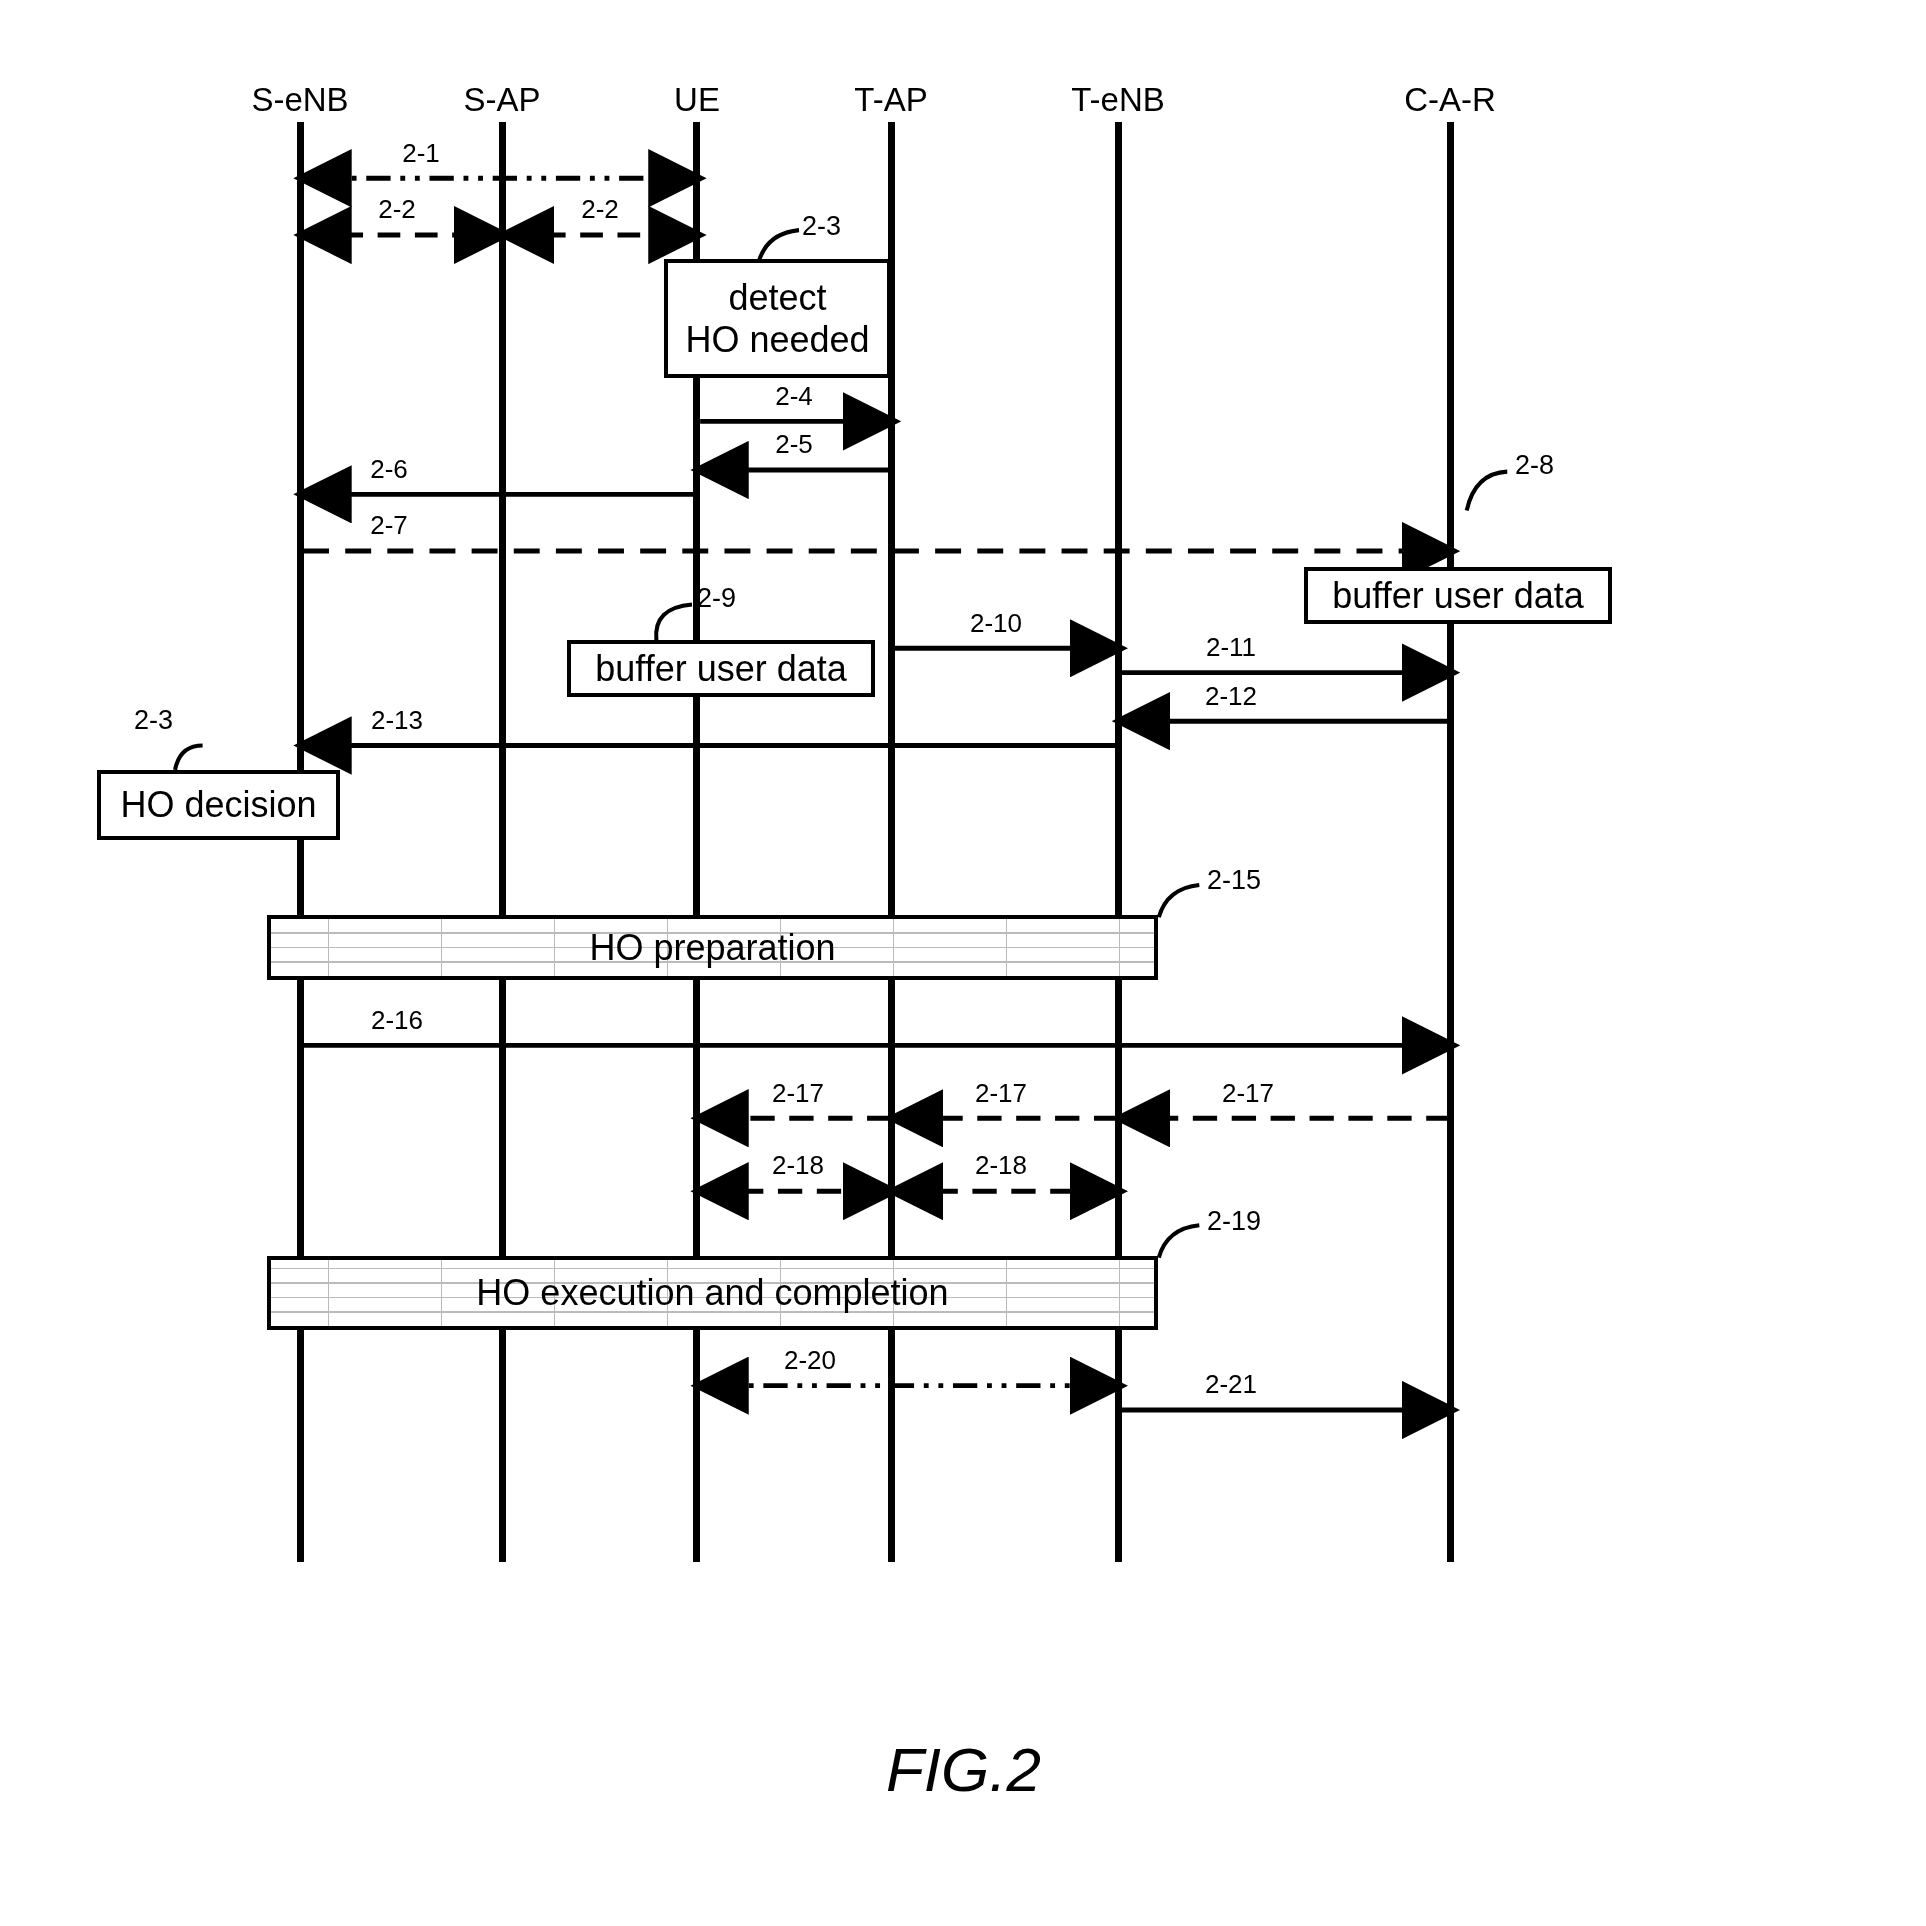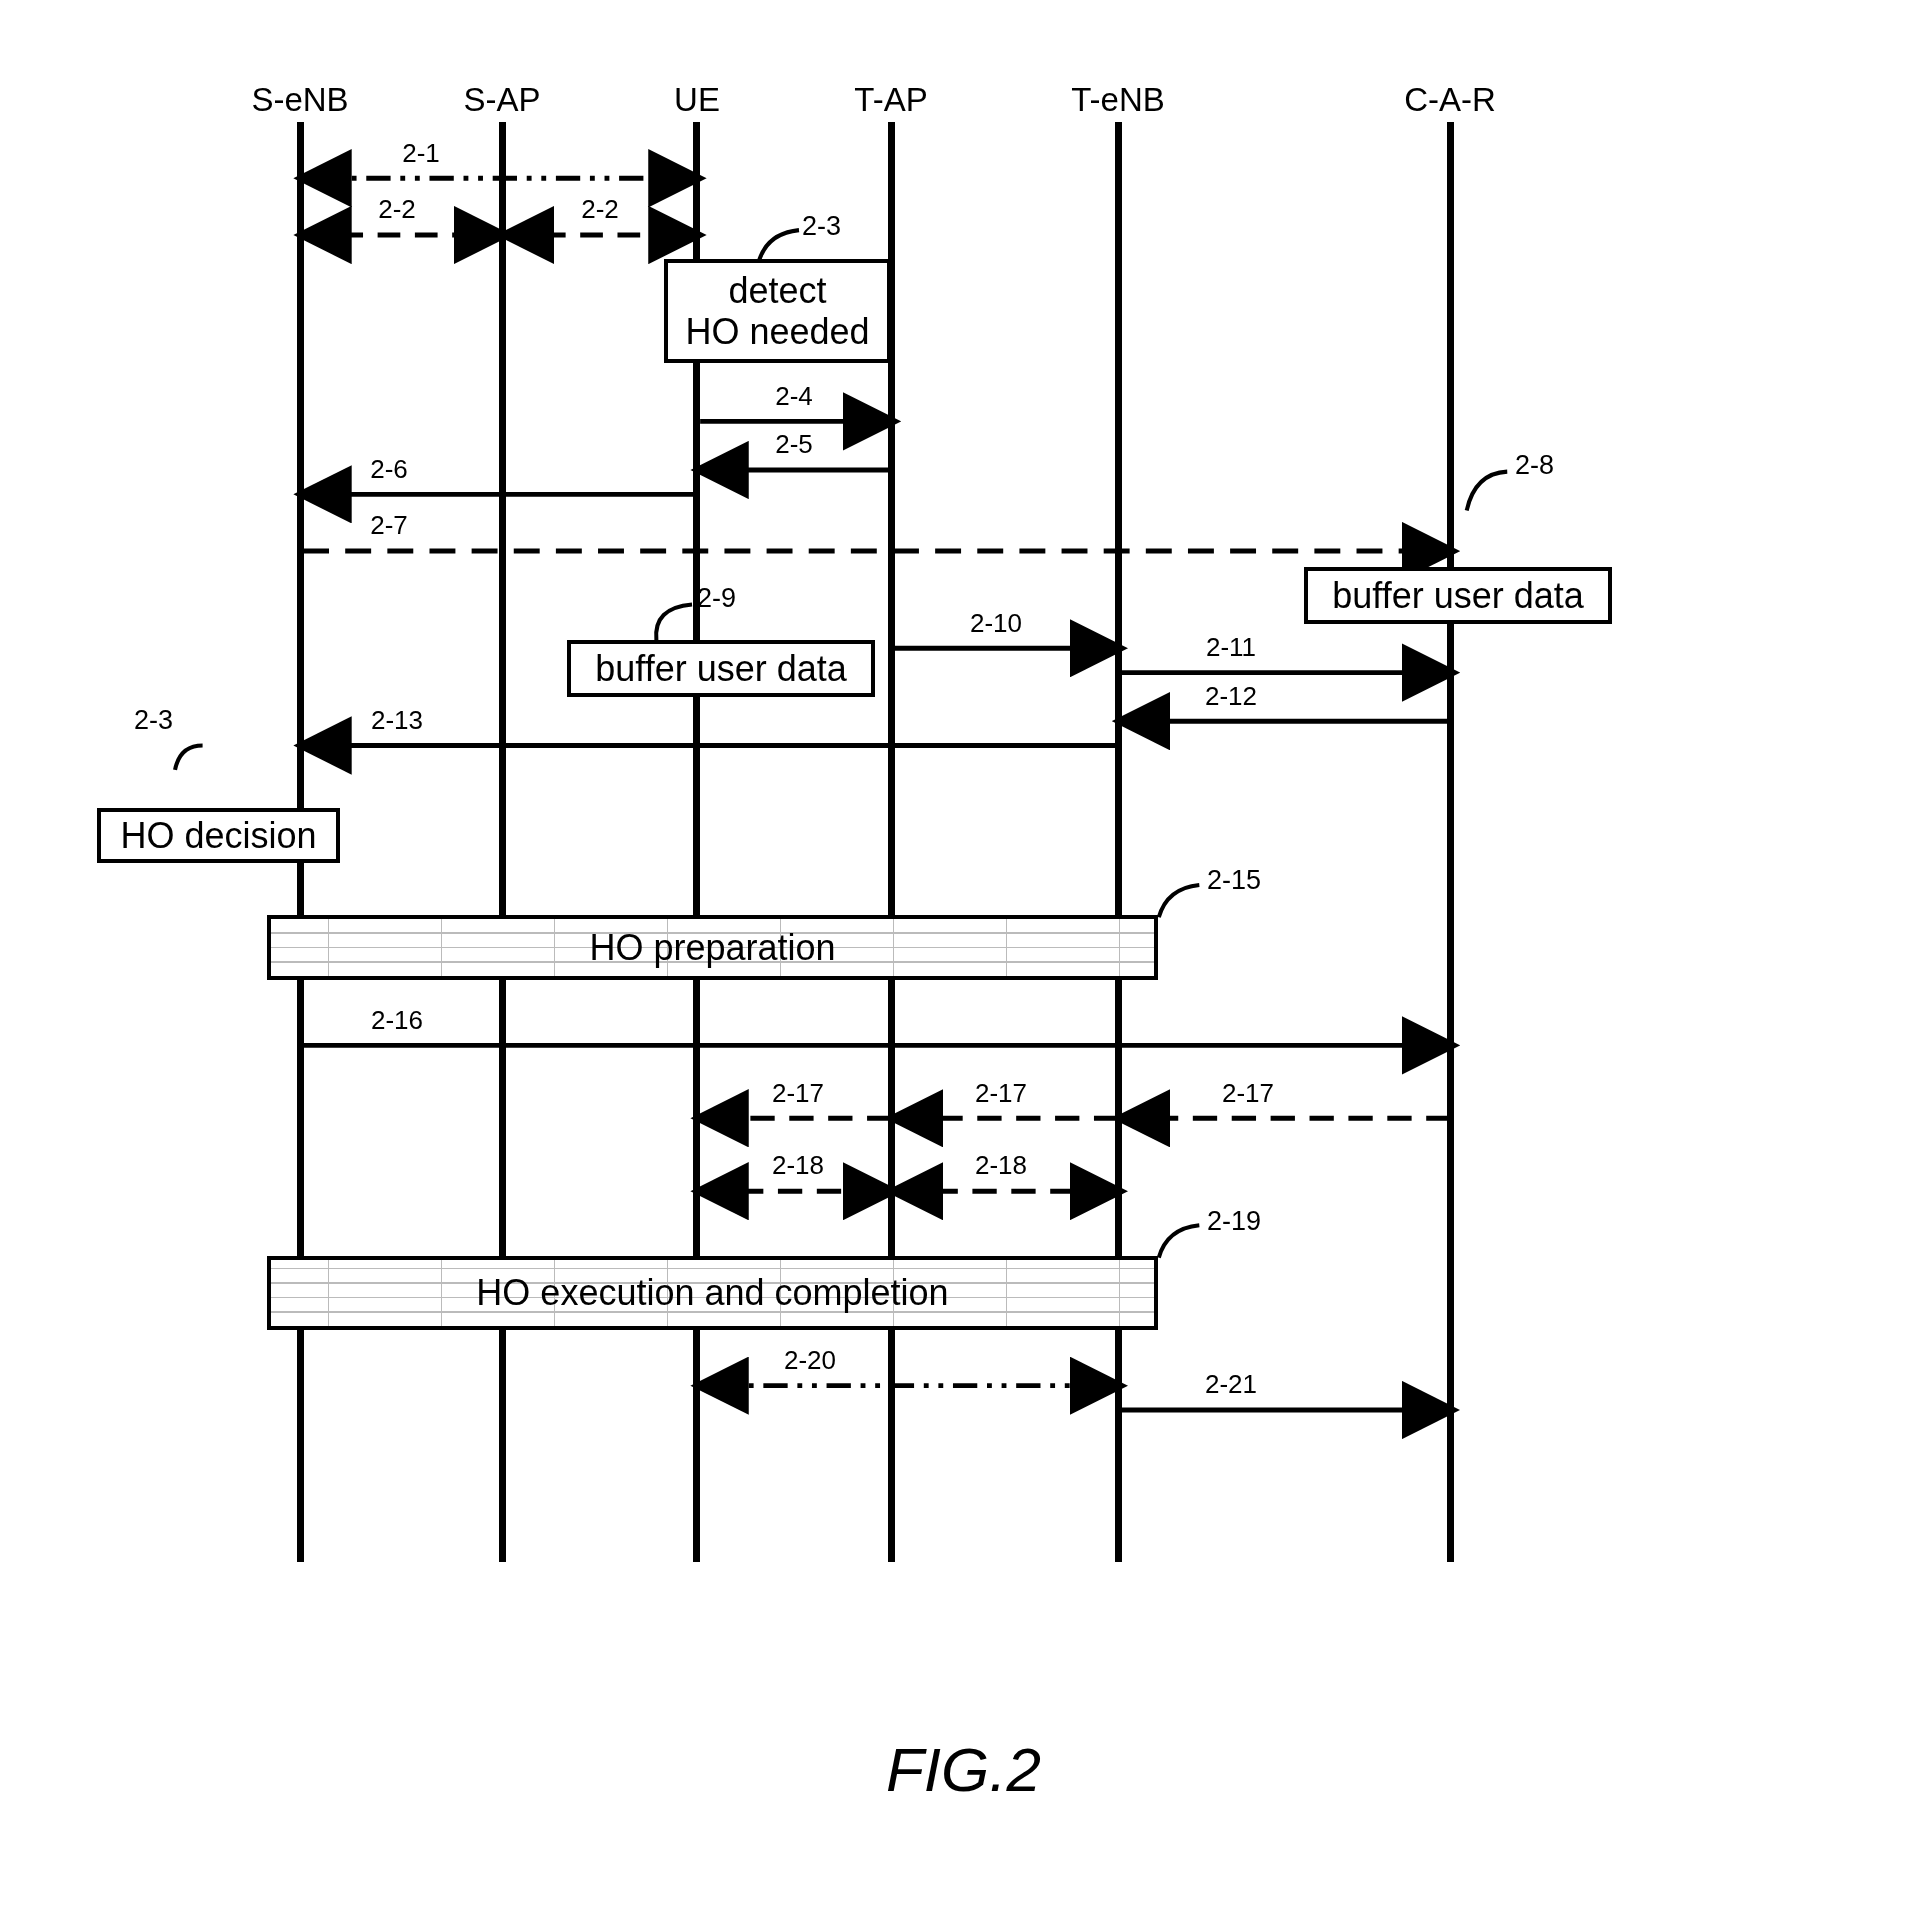--- a/index.html
+++ b/index.html
@@ -170,28 +170,28 @@
   <div class="arrow-label" style="left:810px; top:1345px">2-20</div>
   <div class="arrow-label" style="left:1231px; top:1369px">2-21</div>
 
   <div class="callout" style="left:802px; top:211px">2-3</div>
   <div class="callout" style="left:1515px; top:450px">2-8</div>
   <div class="callout" style="left:697px; top:583px">2-9</div>
   <div class="callout" style="left:134px; top:705px">2-3</div>
   <div class="callout" style="left:1207px; top:865px">2-15</div>
   <div class="callout" style="left:1207px; top:1206px">2-19</div>
 
-  <div class="box" style="left:664px; top:259px; width:227px; height:104px; white-space:pre-line">detect
+  <div class="box" style="left:664px; top:259px; width:227px; height:119px; white-space:pre-line">detect
 HO needed</div>
 
   <div class="box" style="left:1304px; top:567px; width:308px; height:57px">buffer user data</div>
 
   <div class="box" style="left:567px; top:640px; width:308px; height:57px">buffer user data</div>
 
-  <div class="box" style="left:97px; top:808px; width:243px; height:55px">HO decision</div>
+  <div class="box" style="left:97px; top:770px; width:243px; height:70px">HO decision</div>
 
   <div class="box hatch" style="left:267px; top:915px; width:891px; height:65px">HO preparation</div>
 
   <div class="box hatch" style="left:267px; top:1256px; width:891px; height:74px">HO execution and completion</div>
 
   <div class="fig-label">FIG.2</div>
 </div>
 
 
 </body></html>

